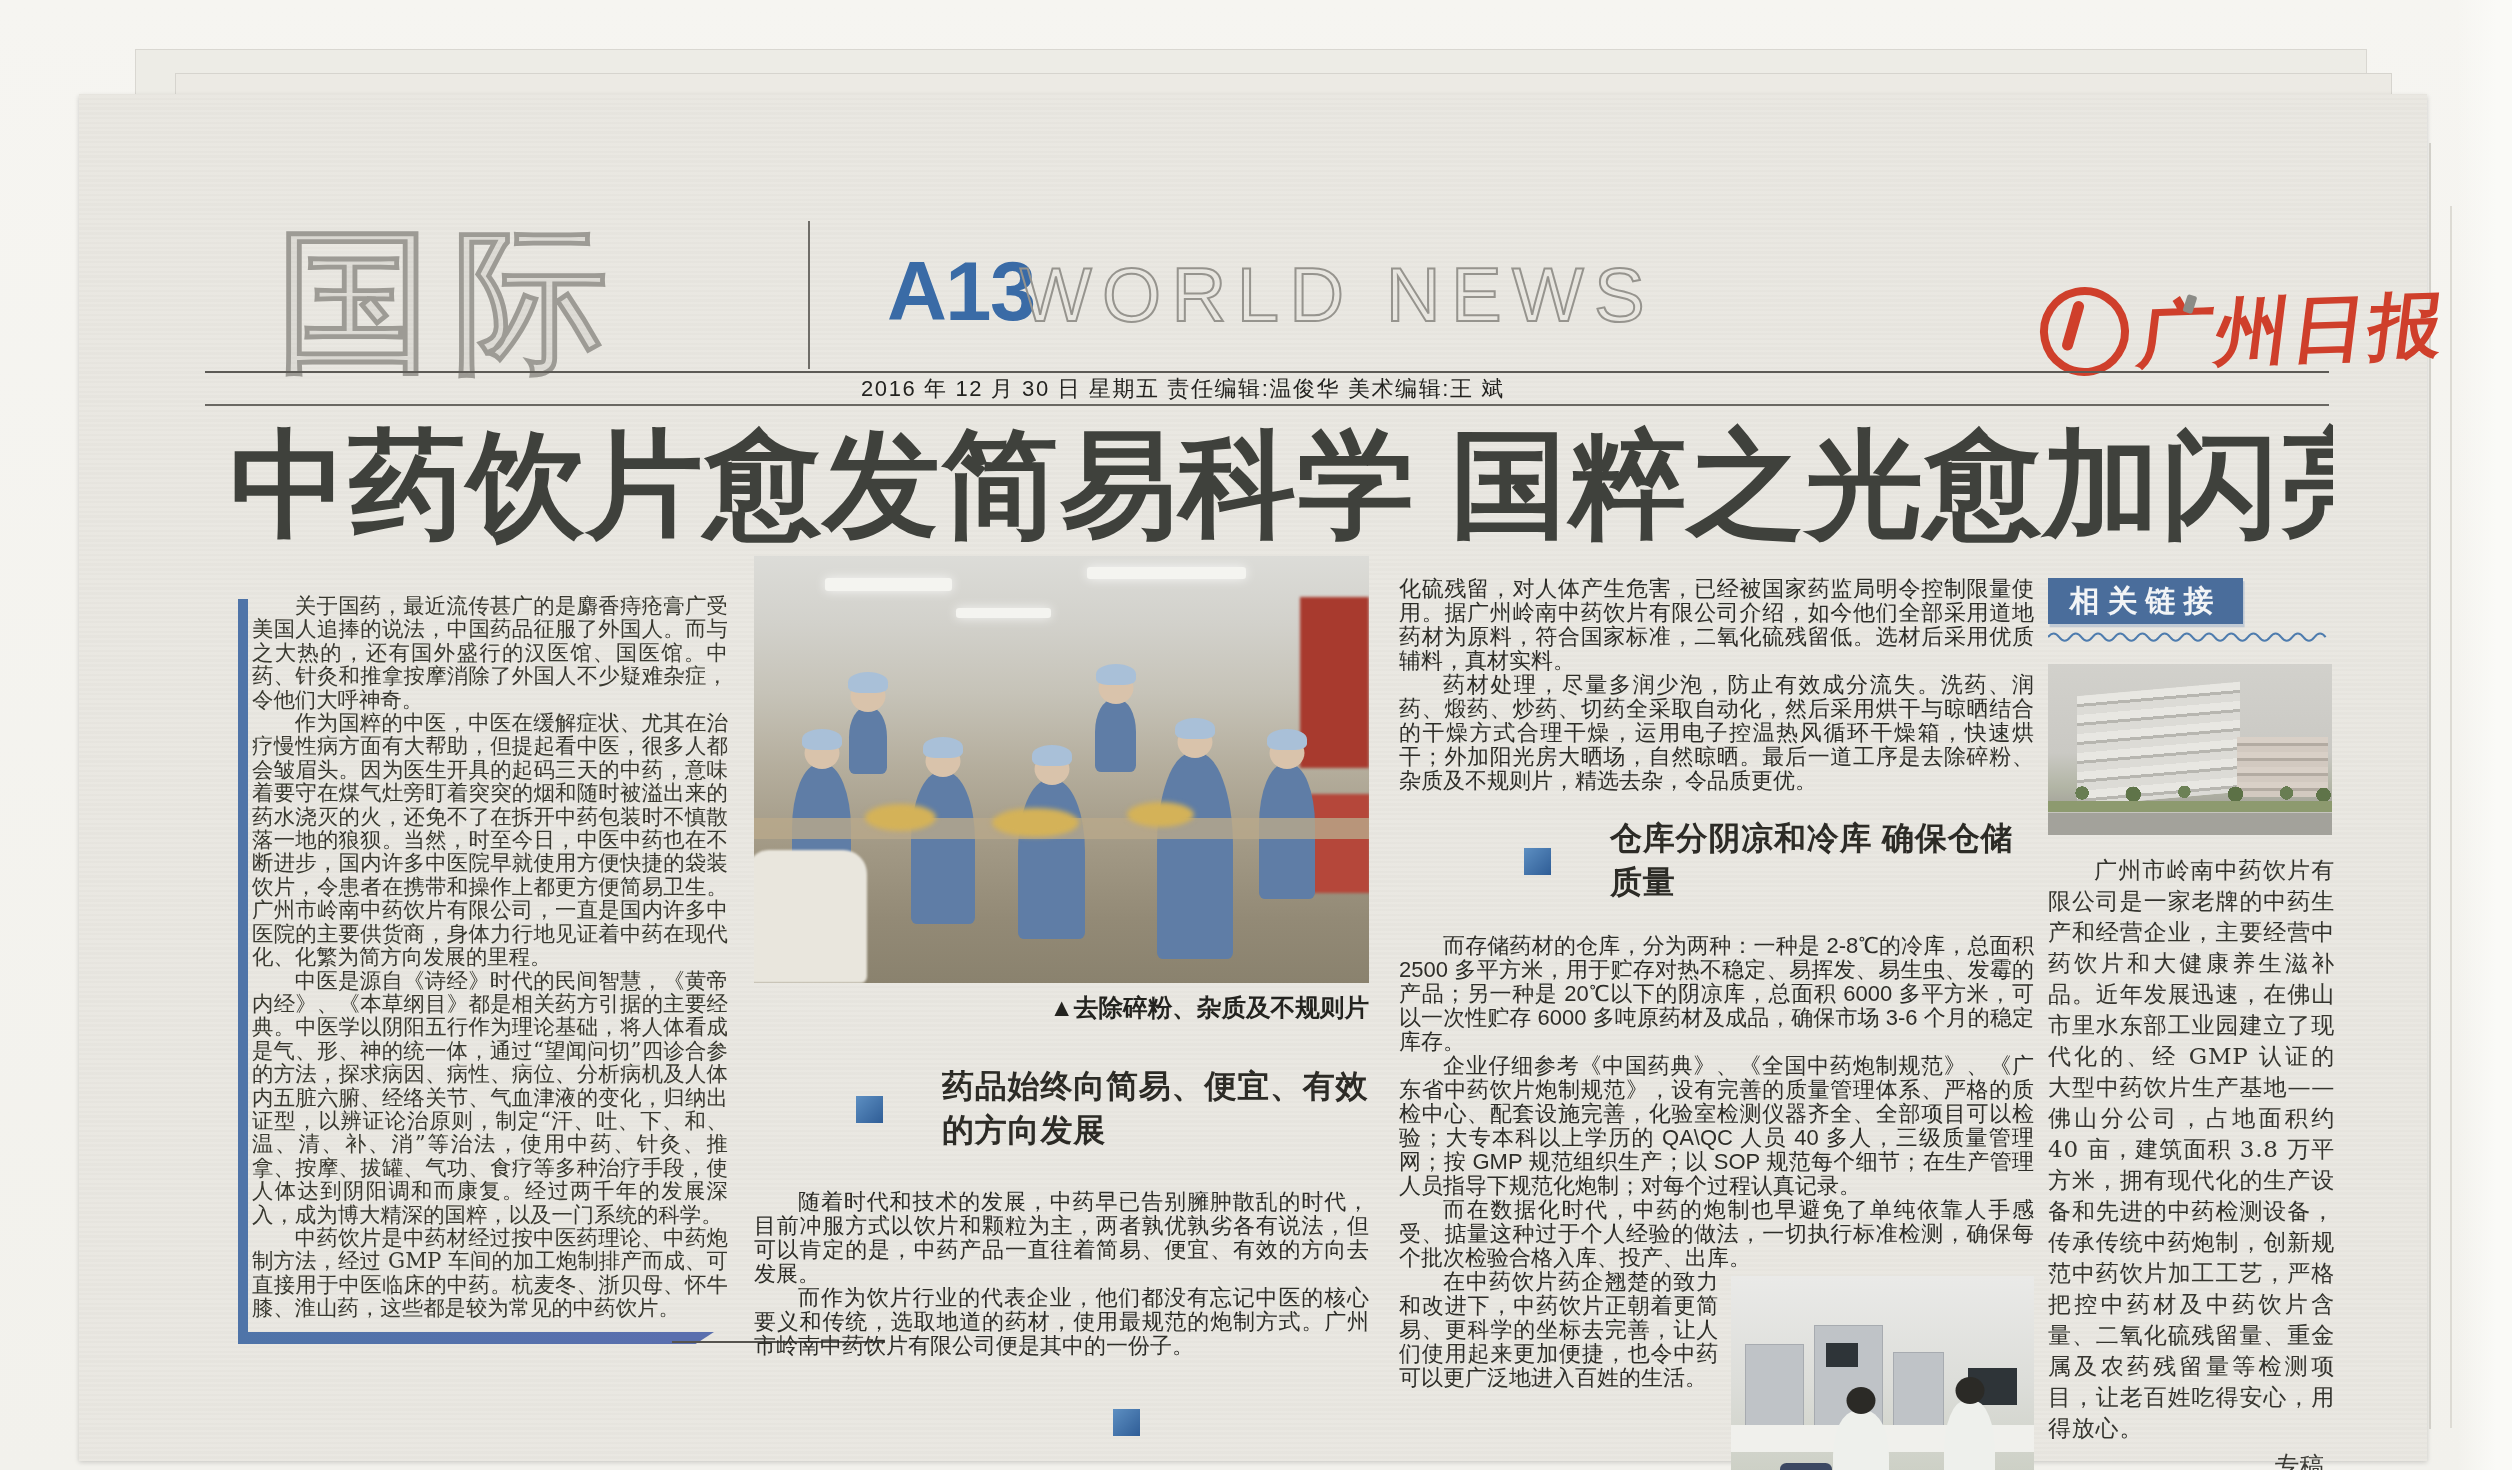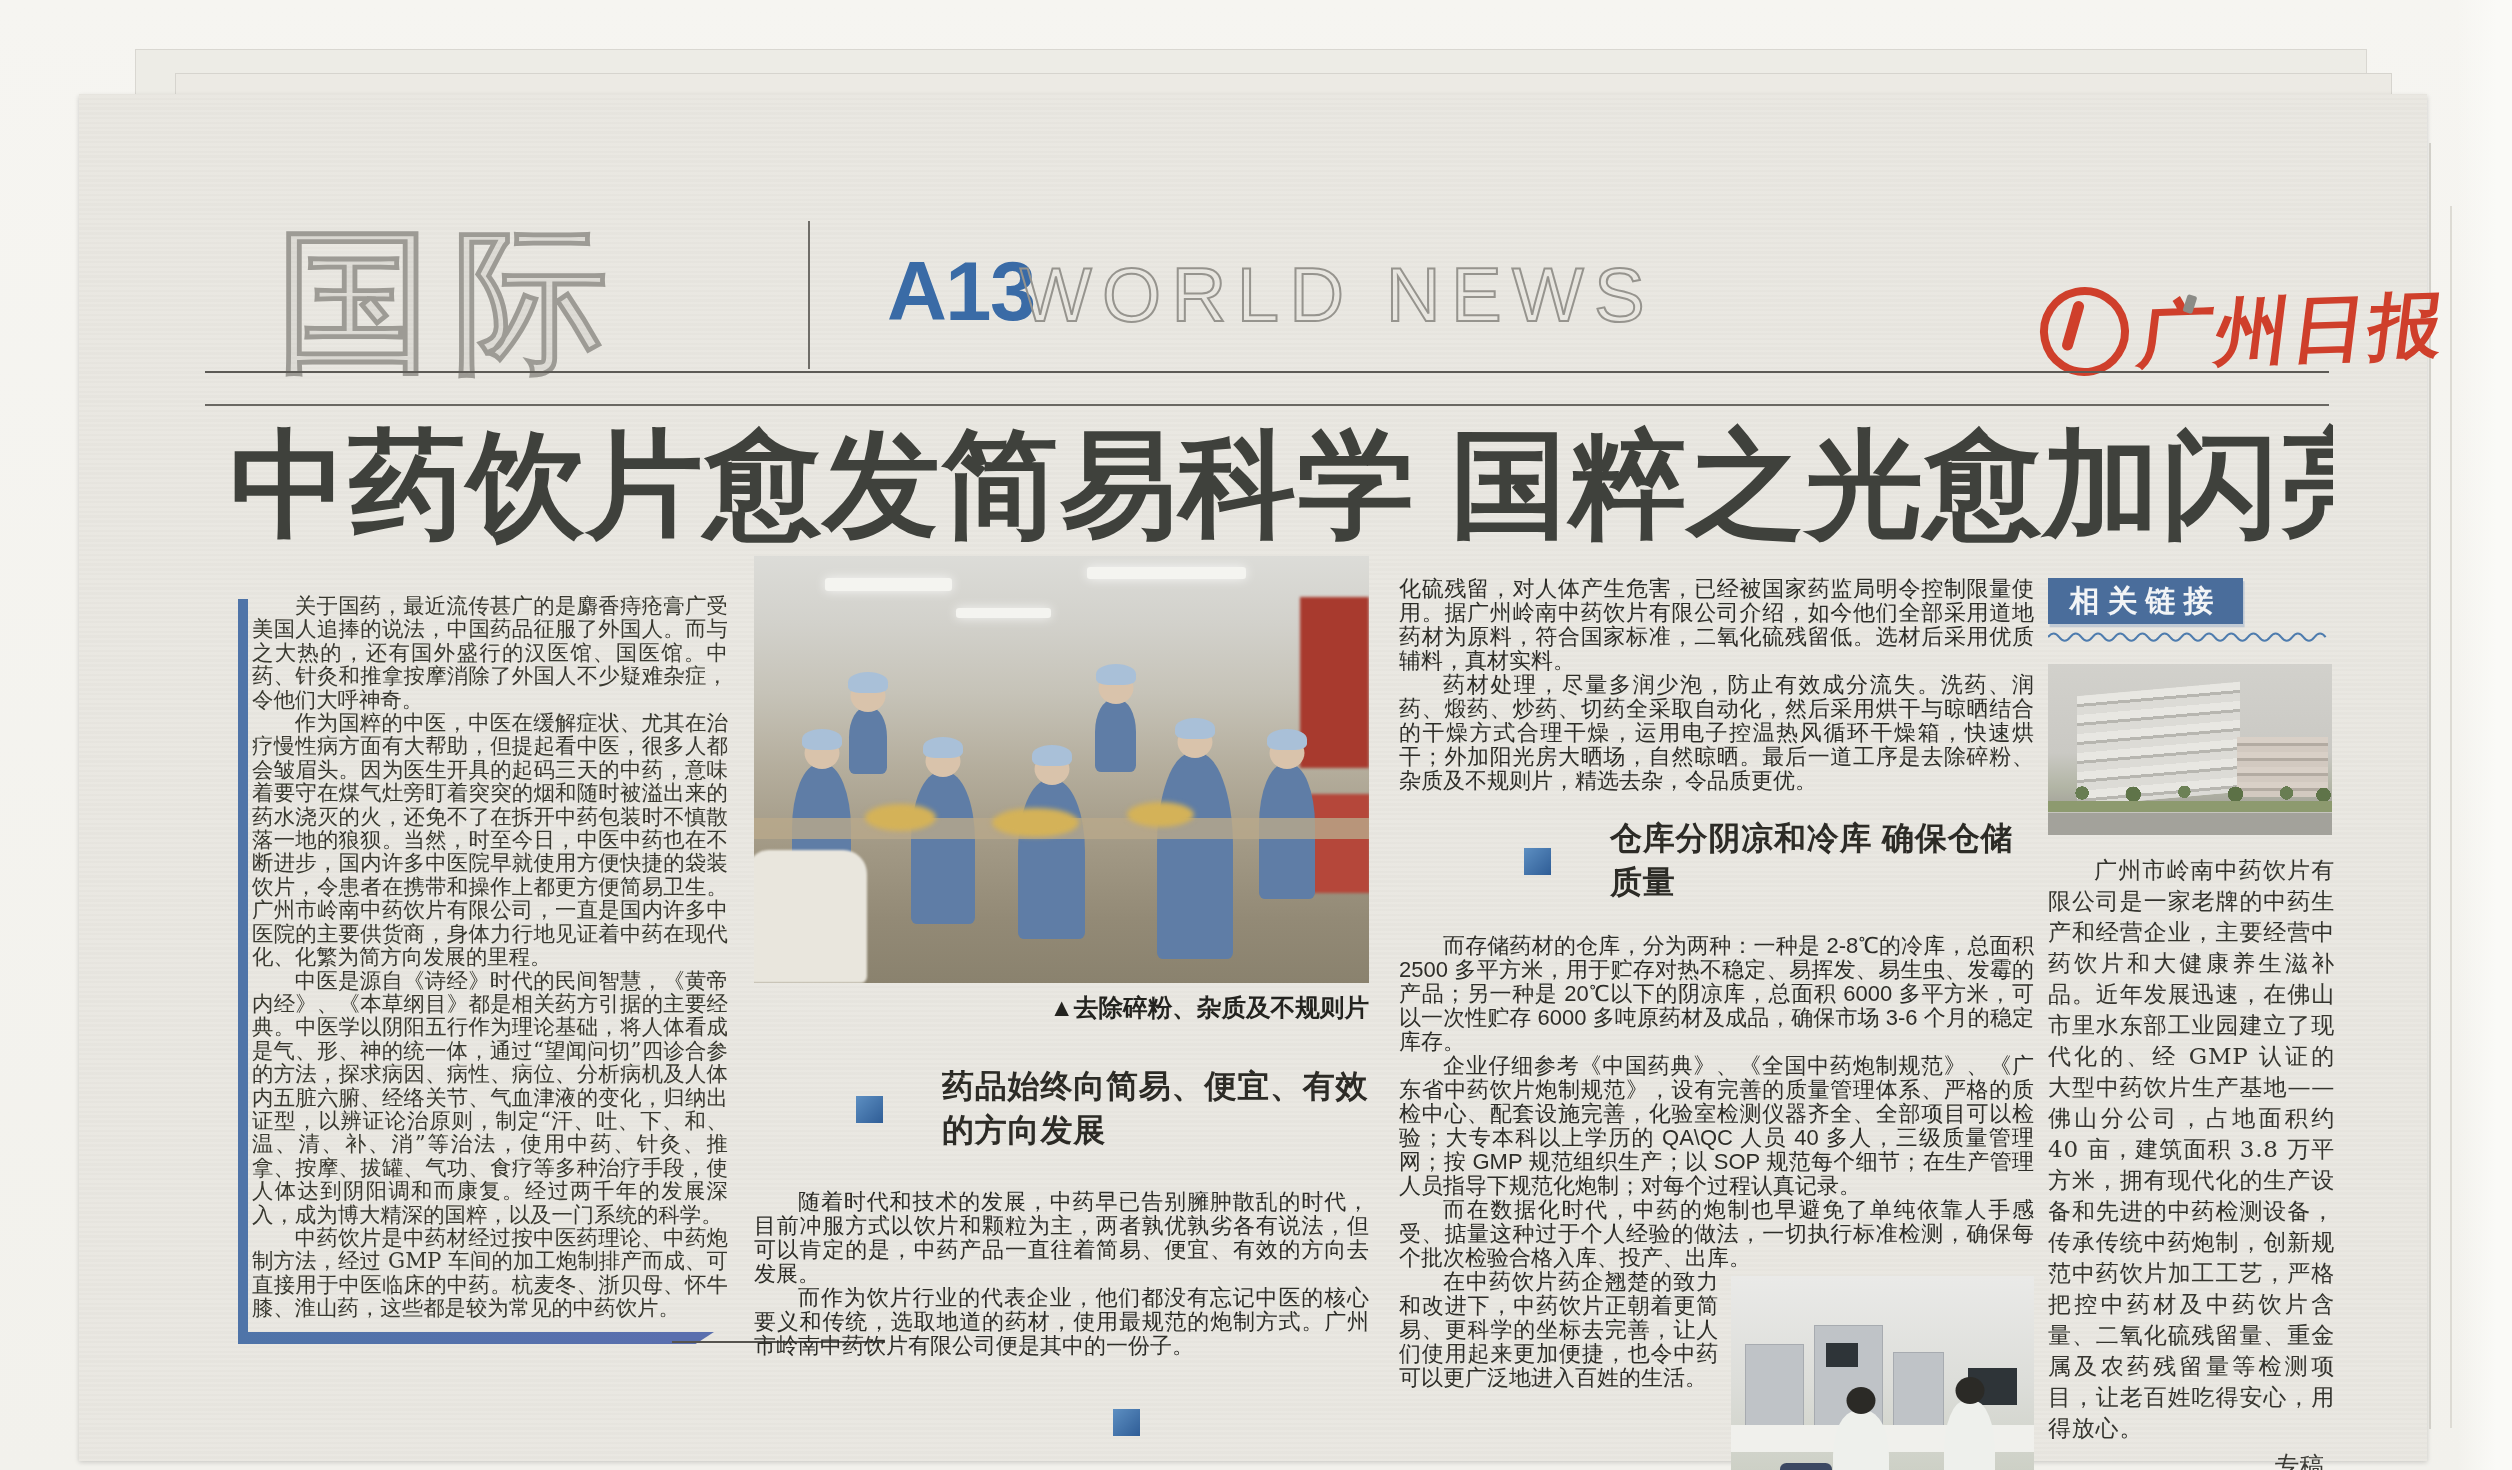--- a/index.html
+++ b/index.html
@@ -130,20 +130,21 @@
   <div class="mast-divider"></div>
   <div class="page-no">A13</div>
   <div class="sec-en">WORLD NEWS</div>
   <div class="brand">
     <span class="brand-mark"></span>
     <span class="brand-name">广州日报</span>
   </div>
   <div class="brand-pin"></div>
   <div class="rule-a"></div>
   <div class="rule-b"></div>
+  <div class="dateline">2016 年 12 月 30 日 星期五   责任编辑:温俊华 美术编辑:王 斌</div>
 
   <div class="headline">中药饮片愈发简易科学 国粹之光愈加闪亮</div>
 
   <div class="col1-bar-v"></div>
   <div class="col1-bar-h"></div>
   <div class="col1-bar-tip"></div>
   <div class="col1-line-ext"></div>
   <div class="col1">
     <p>关于国药，最近流传甚广的是麝香痔疮膏广受美国人追捧的说法，中国药品征服了外国人。而与之大热的，还有国外盛行的汉医馆、国医馆。中药、针灸和推拿按摩消除了外国人不少疑难杂症，令他们大呼神奇。</p>
     <p>作为国粹的中医，中医在缓解症状、尤其在治疗慢性病方面有大帮助，但提起看中医，很多人都会皱眉头。因为医生开具的起码三天的中药，意味着要守在煤气灶旁盯着突突的烟和随时被溢出来的药水浇灭的火，还免不了在拆开中药包装时不慎散落一地的狼狈。当然，时至今日，中医中药也在不断进步，国内许多中医院早就使用方便快捷的袋装饮片，令患者在携带和操作上都更方便简易卫生。广州市岭南中药饮片有限公司，一直是国内许多中医院的主要供货商，身体力行地见证着中药在现代化、化繁为简方向发展的里程。</p>

